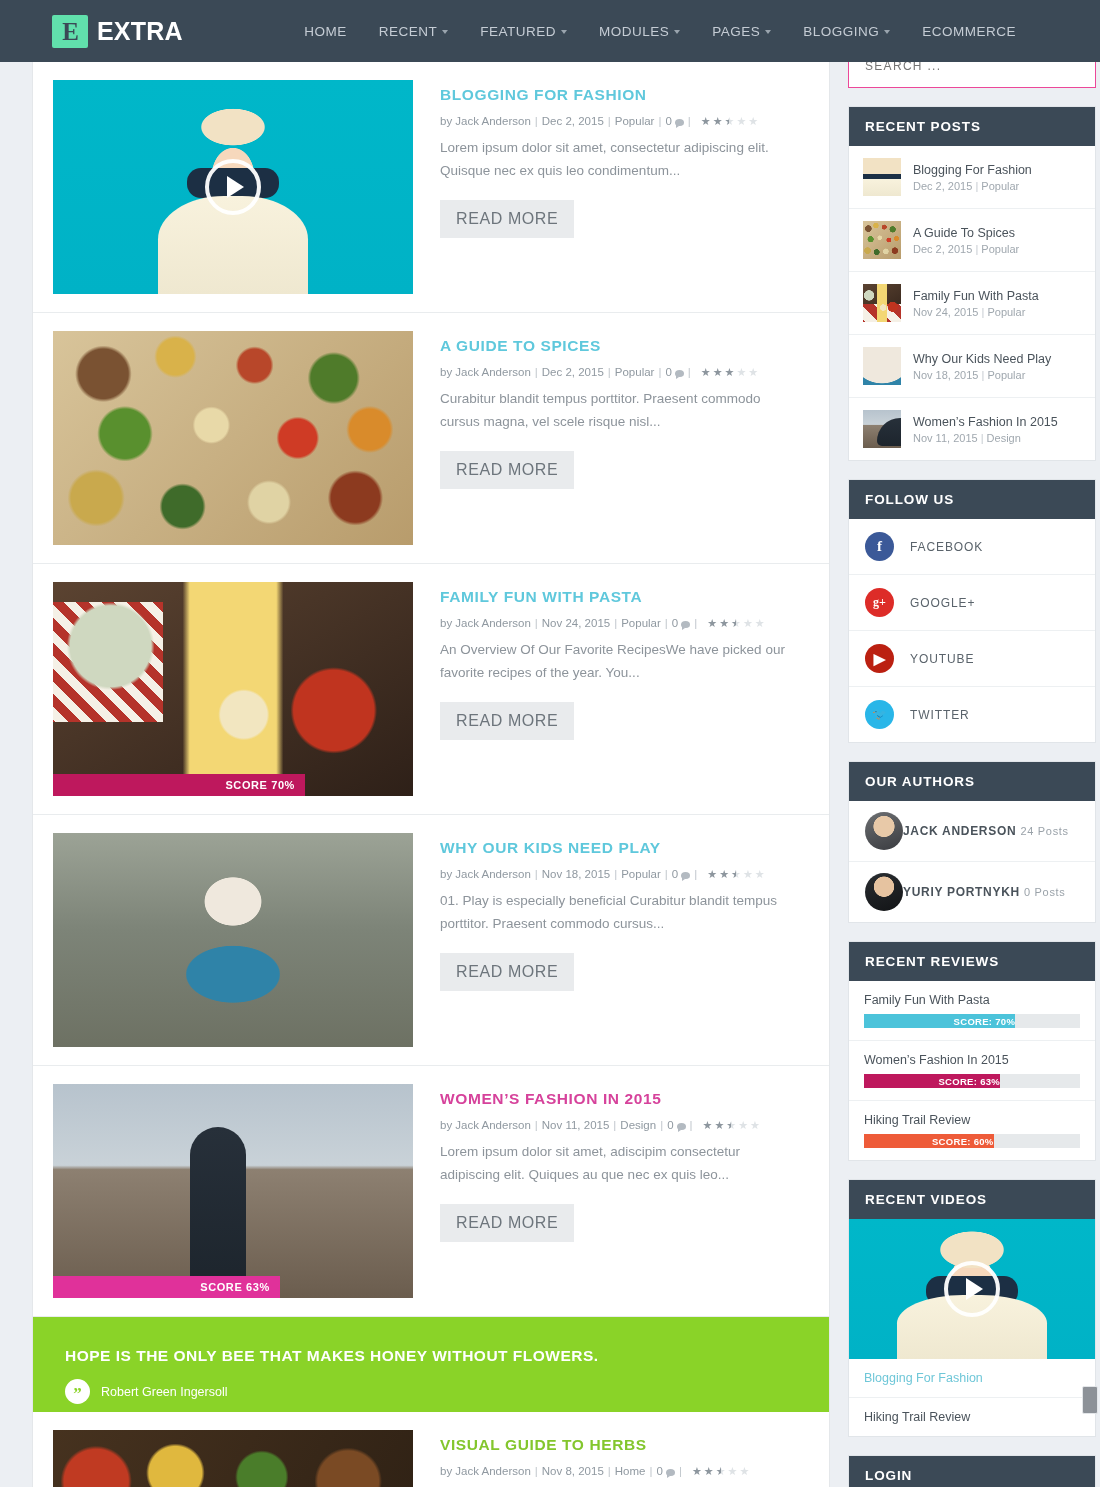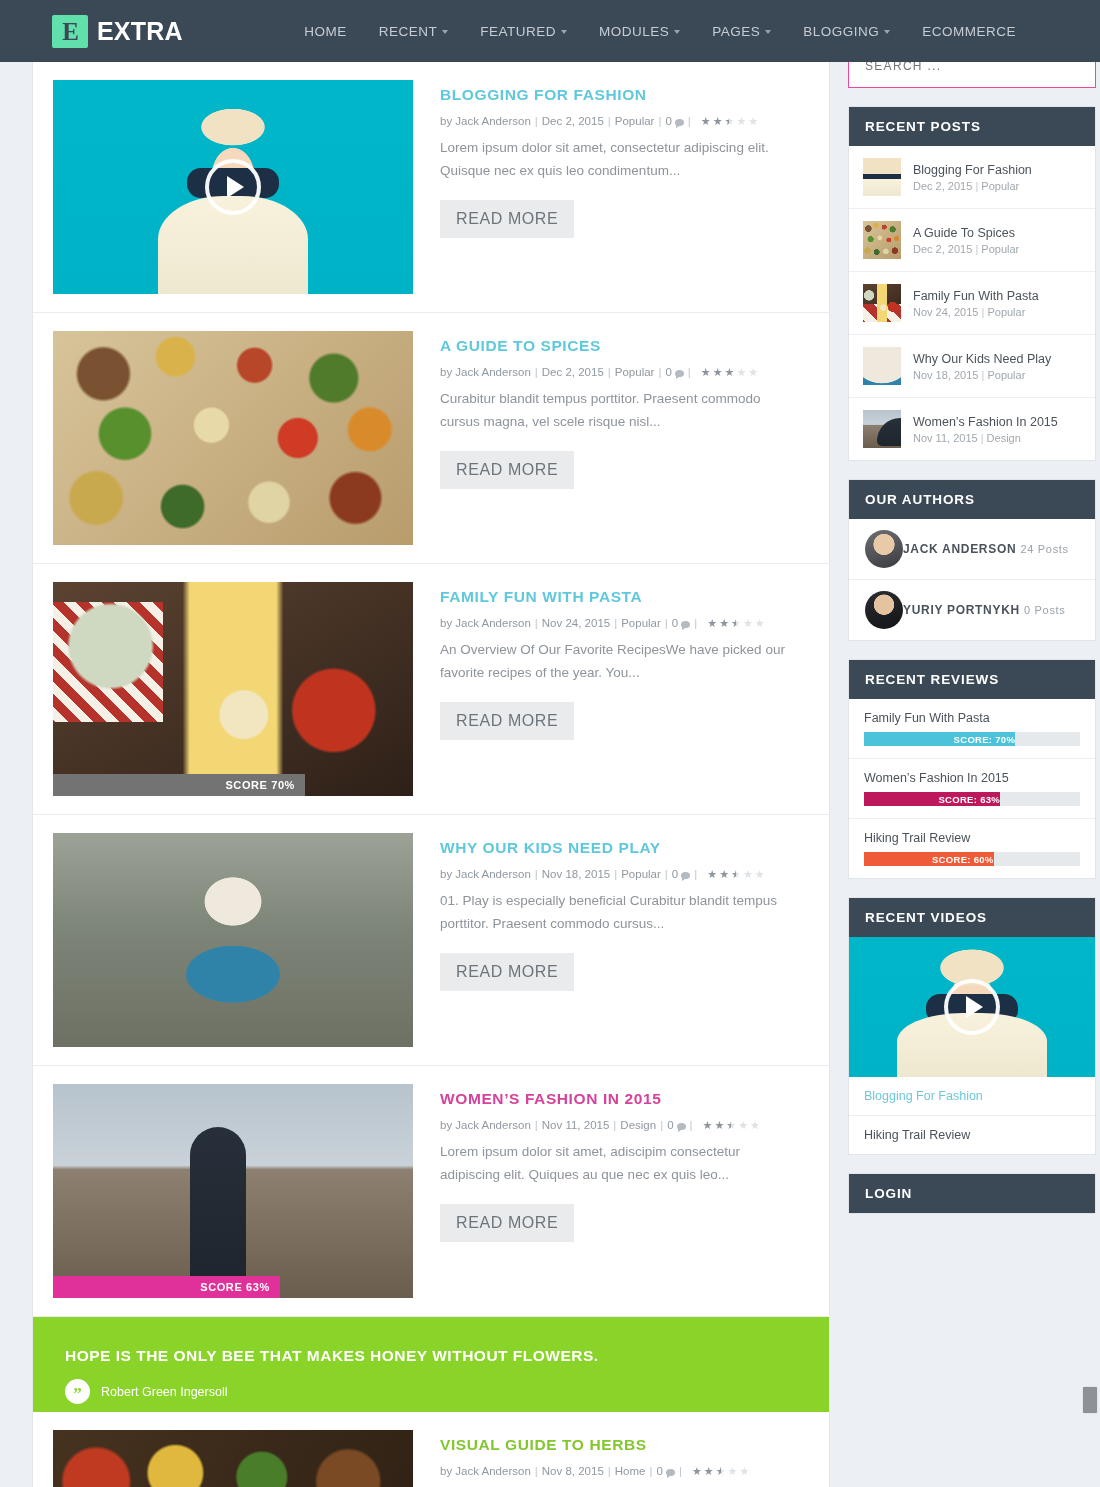--- a/index.html
+++ b/index.html
@@ -520,21 +520,21 @@
               <span class="star on">★</span>
               <span class="star on">★</span>
               <span class="star">★</span>
               <span class="star">★</span>
             </span>
           </div><div class="art-excerpt">Curabitur blandit tempus porttitor. Praesent commodo cursus magna, vel scele risque nisl...</div><button class="read-more">READ MORE</button></div>
       </article>
       <article class="article">
         <div class="thumb">
           <div class="img-pasta"></div>
-          <div class="score-bar" style="width:70%;background:#737373;">
+          <div class="score-bar" style="width:70%;background:#be185d;">
             <span>SCORE 70%</span>
           </div>
         </div>
         <div class="art-body"><div class="art-title c-teal">FAMILY FUN WITH PASTA</div><div class="art-meta">
             <span>by Jack Anderson</span>
             <span class="sep">|</span>
             <span>Nov 24, 2015</span>
             <span class="sep">|</span>
             <span>Popular</span>
             <span class="sep">|</span>
@@ -686,20 +686,41 @@
               <div class="img-woman"></div>
             </div>
             <div>
               <div class="post-title">Women’s Fashion In 2015</div>
               <div class="post-date"><span>Nov 11, 2015</span> <span style="color:#c5cbd1">|</span> <span>Design</span></div>
             </div>
           </div>
         </div>
     </div>
 
+    <div class="widget">
+      <div class="widget-head">FOLLOW US</div>
+      <div id="follow-list">
+          <div class="social-item">
+            <div class="social-ic" style="background:#3b5998;font-size:15px">f</div>
+            <span class="social-label">FACEBOOK</span>
+          </div>
+          <div class="social-item">
+            <div class="social-ic" style="background:#dd2c28;font-size:12px">g+</div>
+            <span class="social-label">GOOGLE+</span>
+          </div>
+          <div class="social-item">
+            <div class="social-ic" style="background:#bb2011;font-size:15px">▶</div>
+            <span class="social-label">YOUTUBE</span>
+          </div>
+          <div class="social-item">
+            <div class="social-ic" style="background:#29b6e8;font-size:12px">🐦</div>
+            <span class="social-label">TWITTER</span>
+          </div>
+        </div>
+    </div>
 
     <div class="widget">
       <div class="widget-head">OUR AUTHORS</div>
       <div id="authors-list">
           <div class="author-item">
             <div class="author-av">
               <div class="img-face-a"></div>
             </div>
             <div class="author-name"><span>JACK ANDERSON</span> <span class="author-posts">24 Posts</span></div>
           </div>

